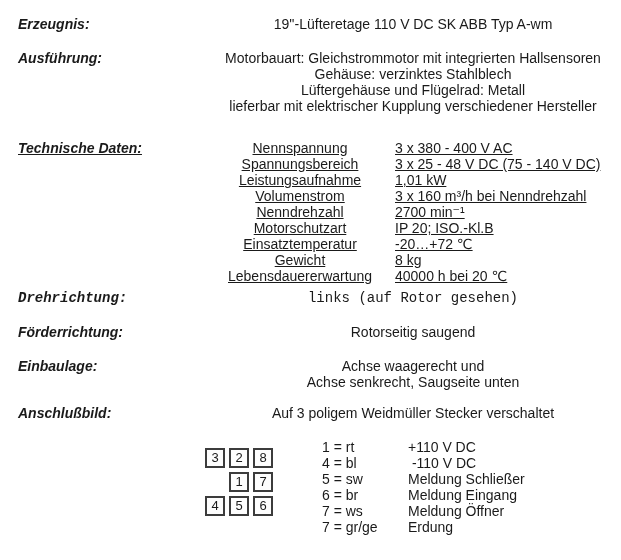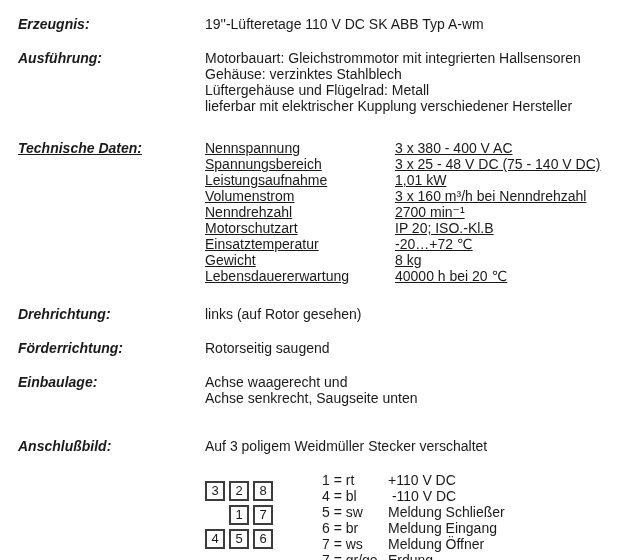--- a/index.html
+++ b/index.html
@@ -17,27 +17,27 @@
     font-size: 14px;
     line-height: 16px;
   }
   .sec { display: flex; align-items: flex-start; }
   .sec-label {
     width: 187px;
     flex: 0 0 187px;
     font-weight: 700;
     font-style: italic;
   }
-  .sec-content { flex: 1 1 auto; }
+  .sec-content { flex: 1 1 auto; text-align: center; }
   .content-line { white-space: pre; }
 
   .m18 { margin-top: 18px; }
   .m26 { margin-top: 26px; text-decoration: underline; }
-  .m22 { margin-top: 22px; }
-  .m15 { margin-top: 32px; }
+  .m22 { margin-top: 6px; font-family: Liberation Mono, monospace; }
+  .m15 { margin-top: 15px; }
 
   .tech-row { display: flex; }
   .tech-name { width: 190px; flex: 0 0 190px; white-space: pre; }
   .tech-value { white-space: pre; }
 
   .connector-row { display: flex; align-items: flex-start; margin-top: 18px; margin-left: 187px; }
   .pin-grid {
     margin-top: 9px;
     display: grid;
     grid-template-columns: repeat(3, 20px);
@@ -48,21 +48,21 @@
     box-sizing: border-box;
     border: 2px solid #3c3c3c;
     background: #fdfdfd;
     display: flex; align-items: center; justify-content: center;
     font-size: 13px;
     color: #1a1a1a;
   }
   .pin-cell.empty { visibility: hidden; }
 
   .pin-legend { margin-left: 49px; }
-  .legend-row { display: flex; }
+  .legend-row { display: flex; gap: 20px; }
   .pin-code { width: 66px; flex: 0 0 66px; white-space: pre; }
   .pin-desc { white-space: pre; }
 </style>
 </head>
 <body>
 
 <div id="page">
 
   <div class="sec">
     <div class="sec-label">Erzeugnis:</div>

